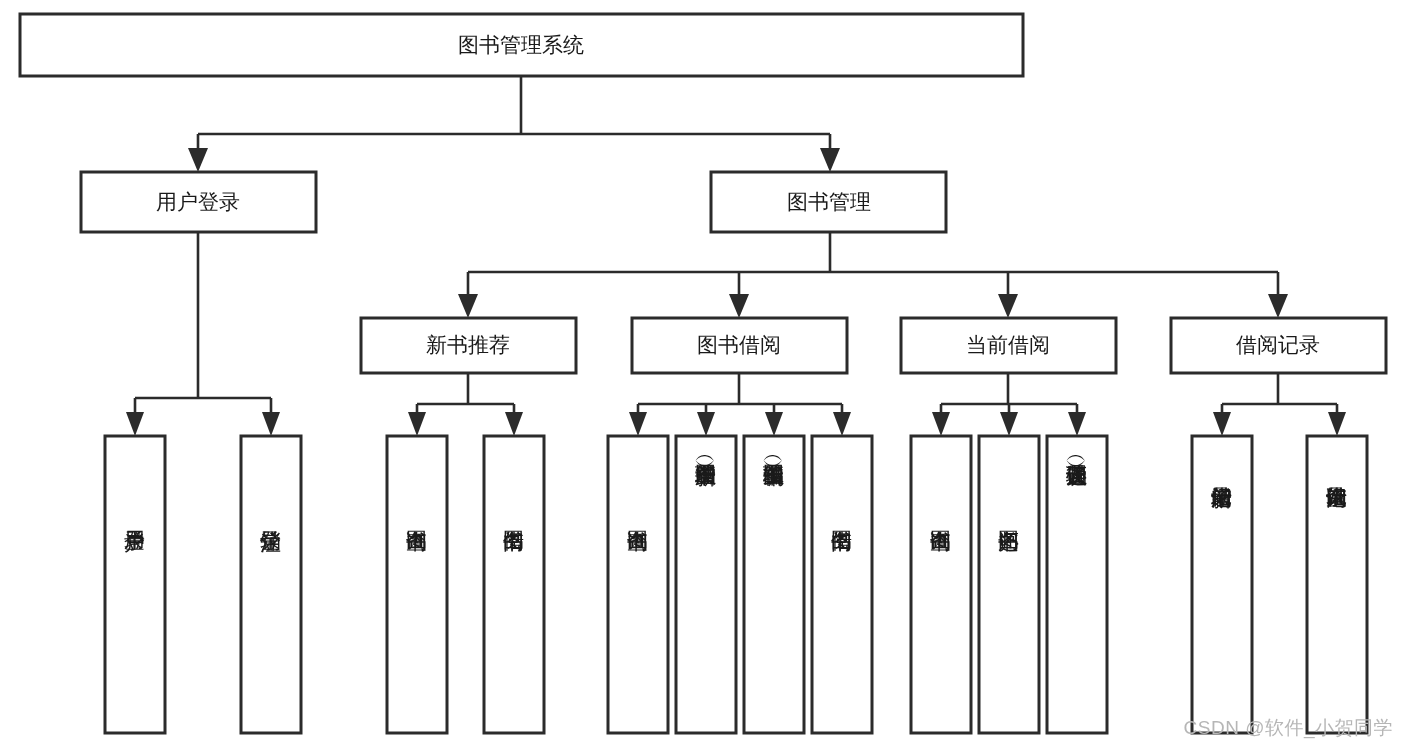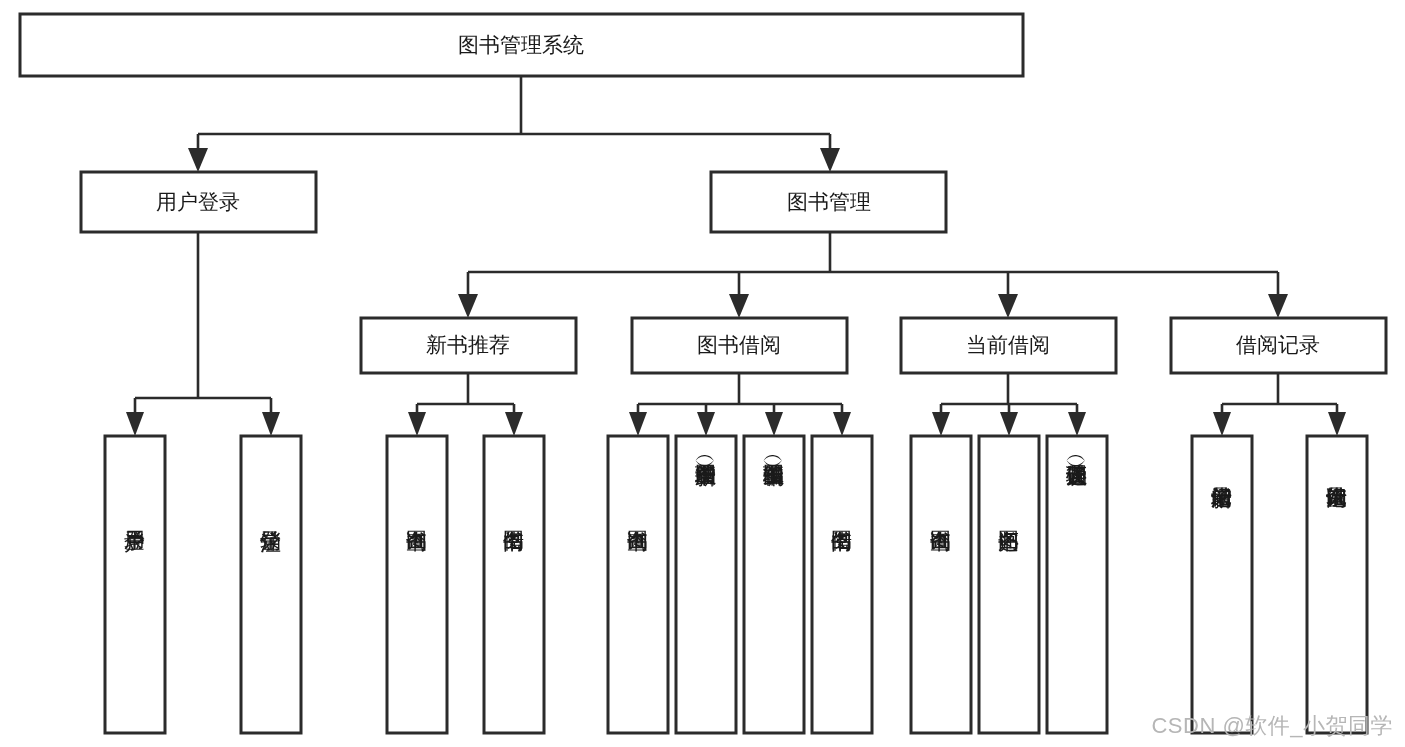--- a/index.html
+++ b/index.html
@@ -47,21 +47,21 @@
   }
   .arrow-head {
     fill: #2b2b2b;
     stroke: none;
   }
   .watermark {
     position: absolute;
     right: 12px;
     bottom: 6px;
     font-family: "Liberation Sans", "DejaVu Sans", sans-serif;
-    font-size: 22px;
+    font-size: 19px;
     color: #b6b6b6;
     letter-spacing: 0.5px;
     white-space: nowrap;
     pointer-events: none;
   }
 </style>
 </head>
 <body>
 
 <svg id="diagram" viewBox="0 0 1405 747" xmlns="http://www.w3.org/2000/svg">

